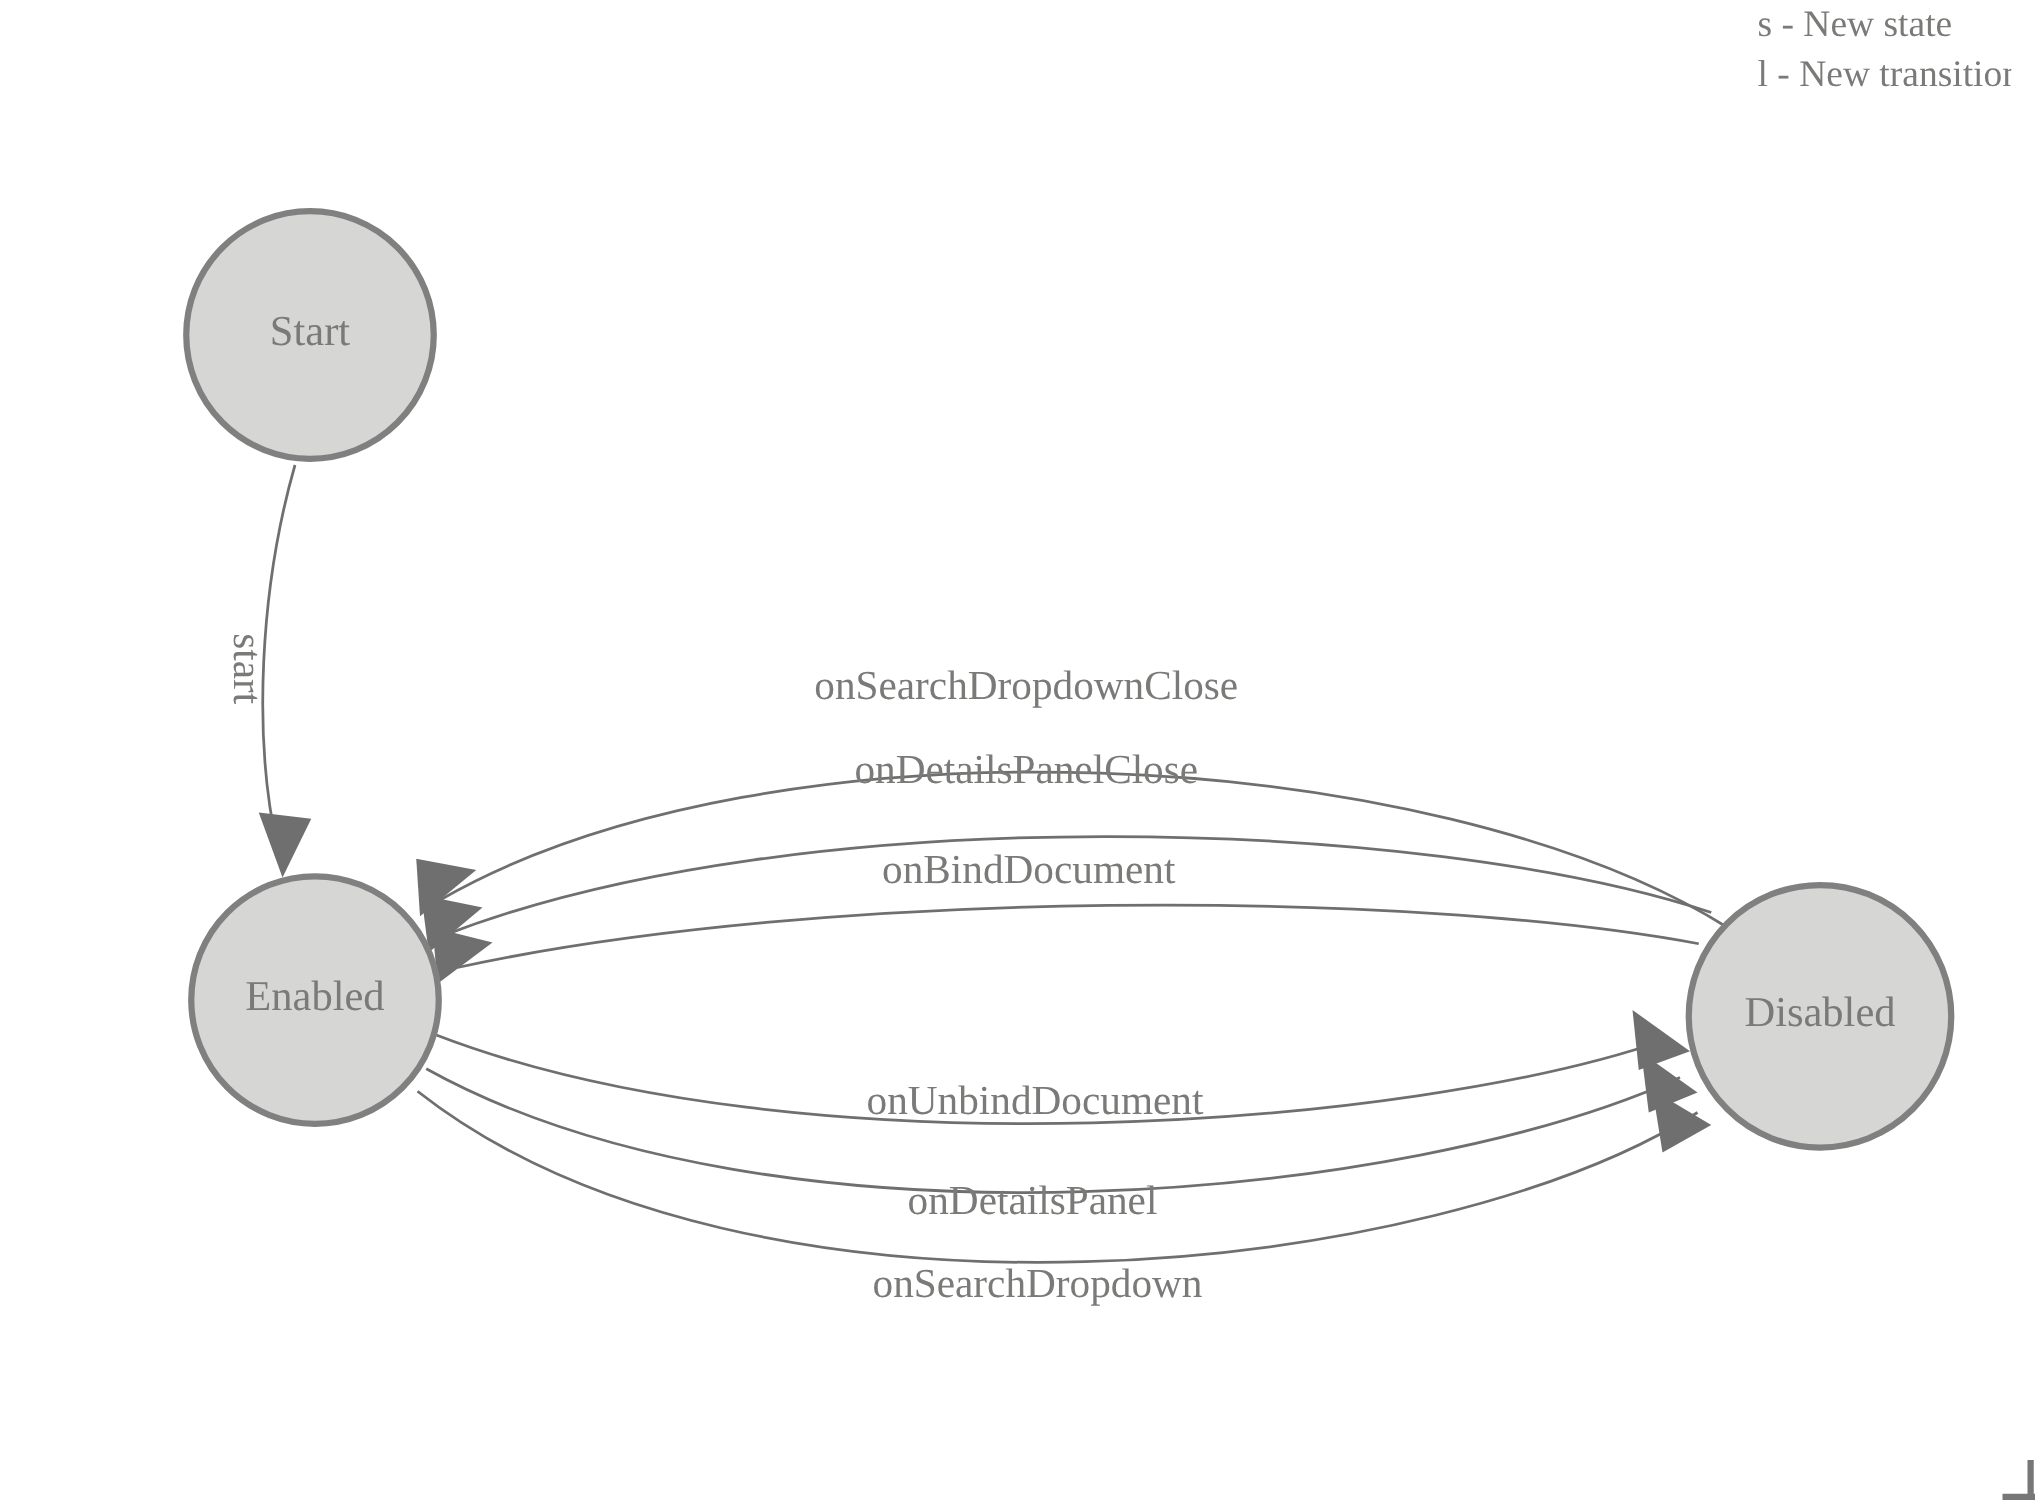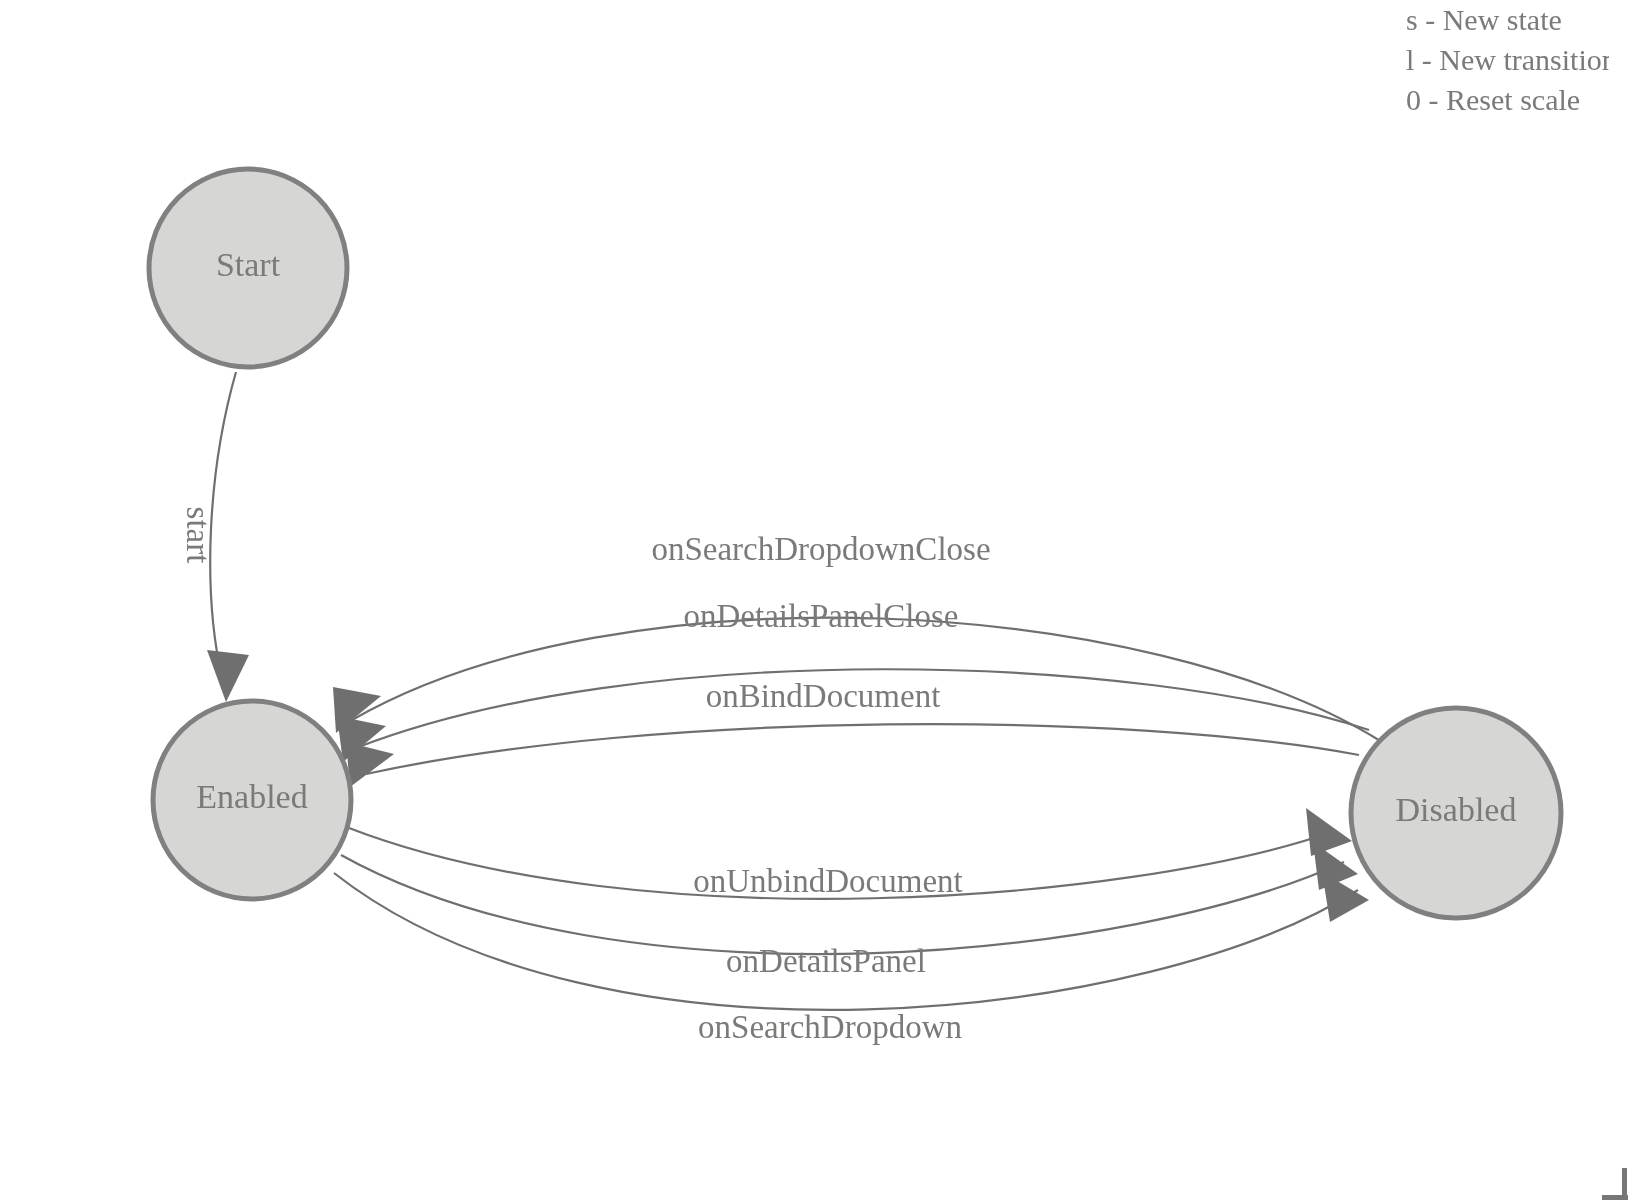--- a/index.html
+++ b/index.html
@@ -177,21 +177,20 @@
 
     <text class="edge-label" x="826" y="964">onDetailsPanel</text>
 
     <text class="edge-label" x="830" y="1030">onSearchDropdown</text>
 
   </svg>
 
   <div id="help-overlay">
     <div class="help-line">s - New state</div>
     <div class="help-line">l - New transition</div>
-    <div class="help-line">0 - Reset scale</div>
   </div>
 
   <div id="corner-mark">
     <div class="h-bar"></div>
     <div class="v-bar"></div>
   </div>
 
 </div>
 
 </body></html>

